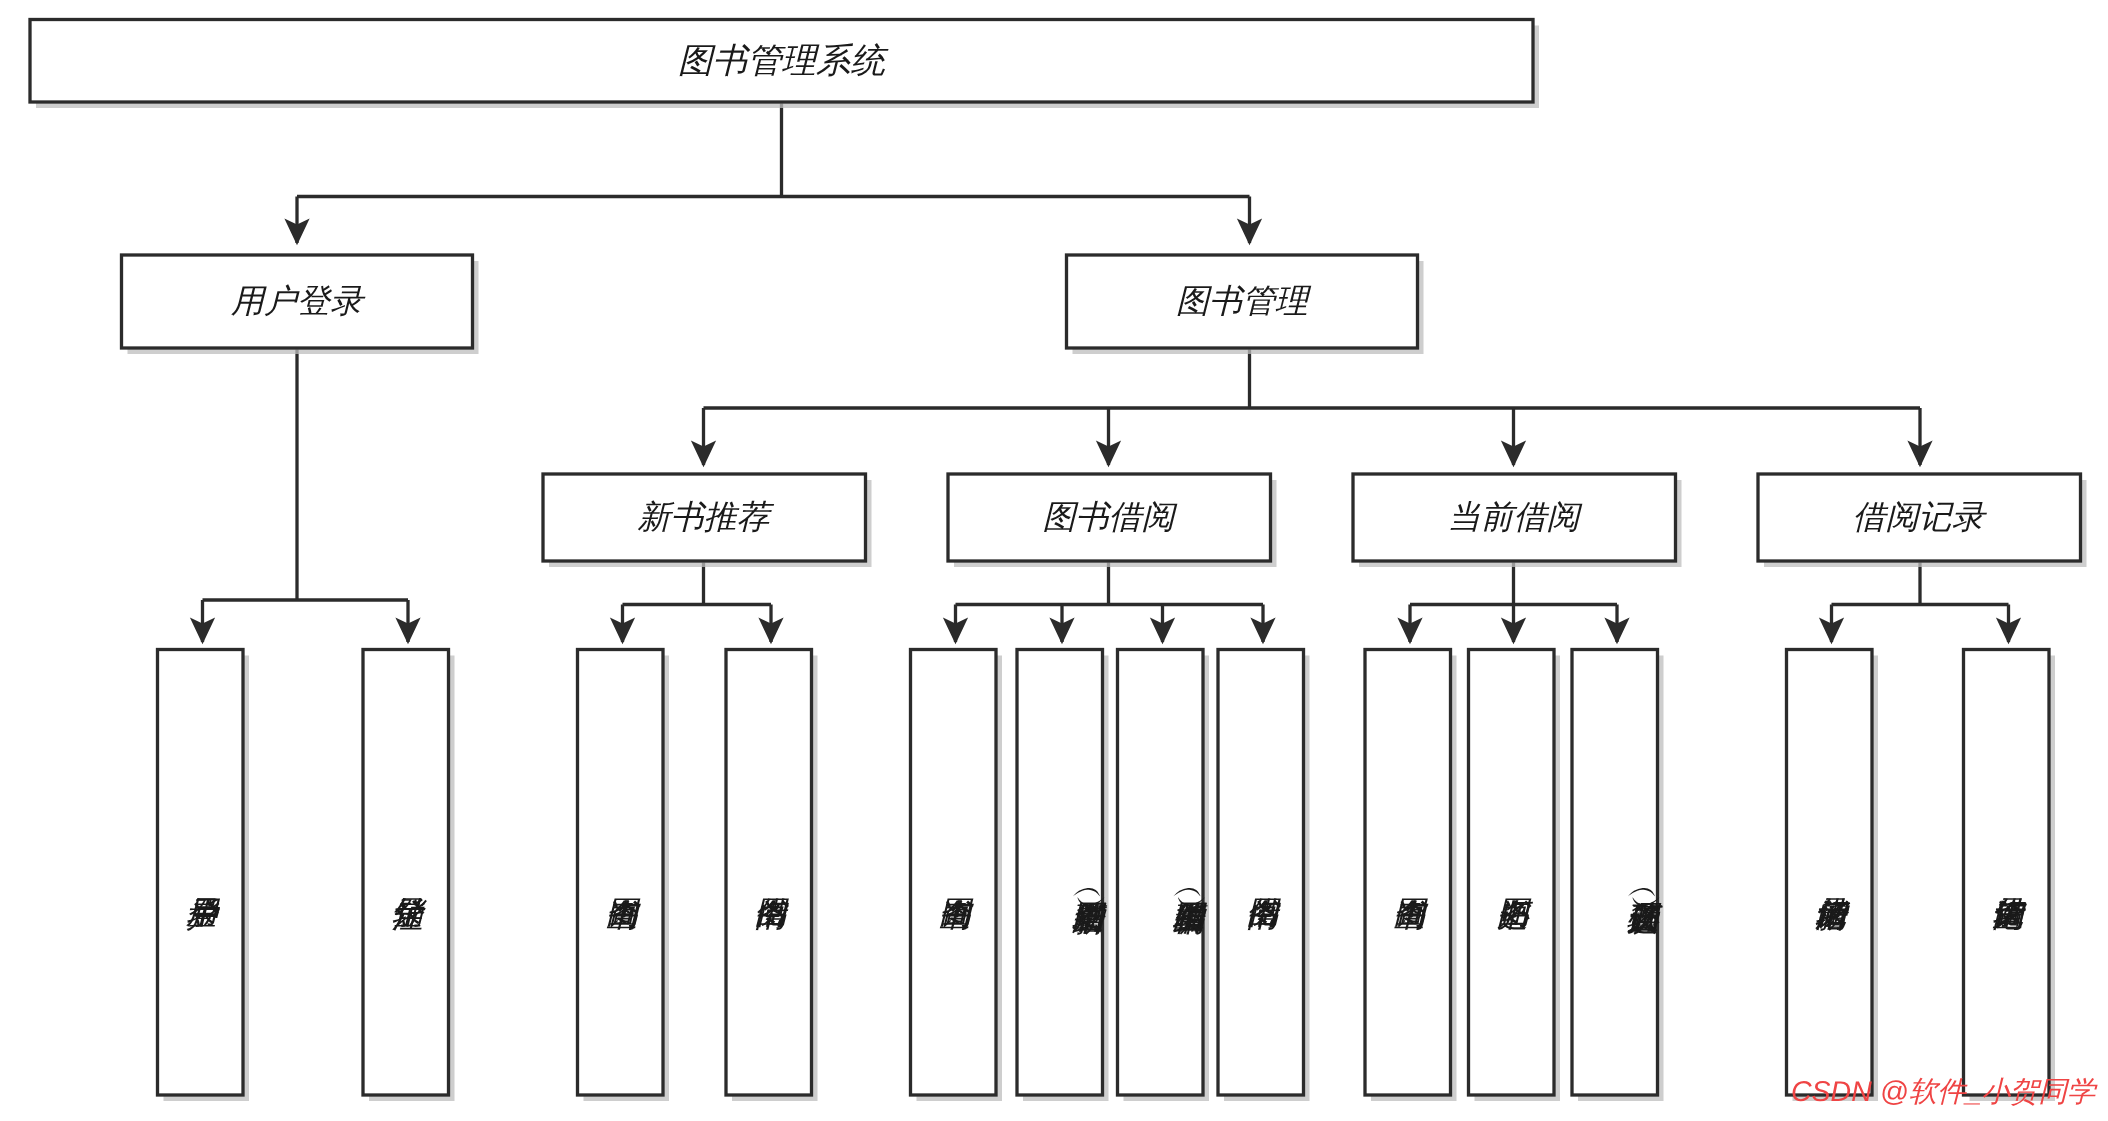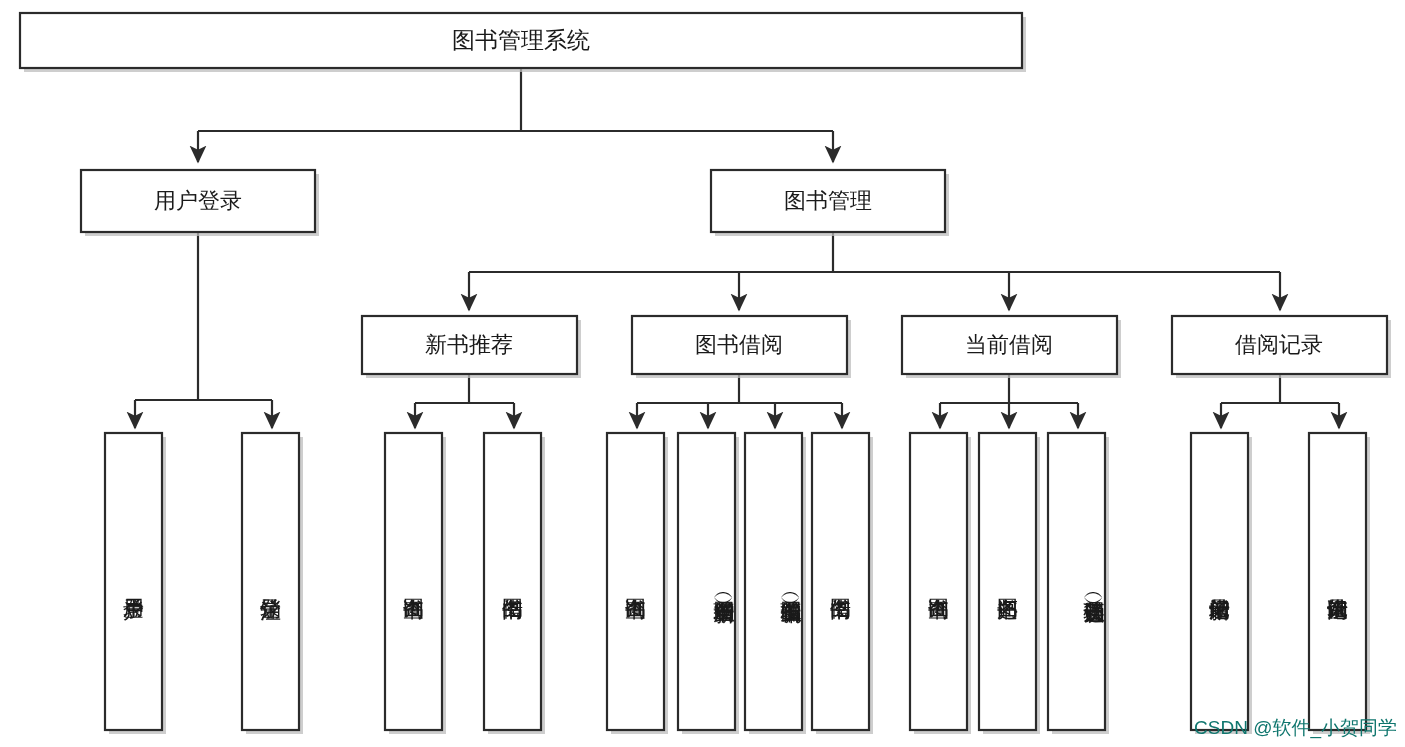--- a/index.html
+++ b/index.html
@@ -11,20 +11,21 @@
     width: 1405px;
     height: 747px;
     overflow: hidden;
     font-family: "Liberation Sans", "DejaVu Sans", sans-serif;
     position: relative;
   }
   #diagram-root {
     position: relative;
     width: 1405px;
     height: 747px;
+    font-style: italic;
   }
   svg.diagram-canvas {
     position: absolute;
     left: 0;
     top: 0;
     width: 1405px;
     height: 747px;
   }
   .node-box {
     fill: #ffffff;
@@ -68,21 +69,21 @@
     white-space: nowrap;
     letter-spacing: 0px;
     text-align: center;
   }
   .watermark {
     position: absolute;
     right: 8px;
     bottom: 6px;
     font-family: "Liberation Sans", "DejaVu Sans", sans-serif;
     font-size: 19px;
-    color: #0f766e;
+    color: #ef4444;
     white-space: nowrap;
     user-select: none;
     margin-left: 19px;
   }
 </style>
 </head>
 <body>
 
 <div id="diagram-root">
 

